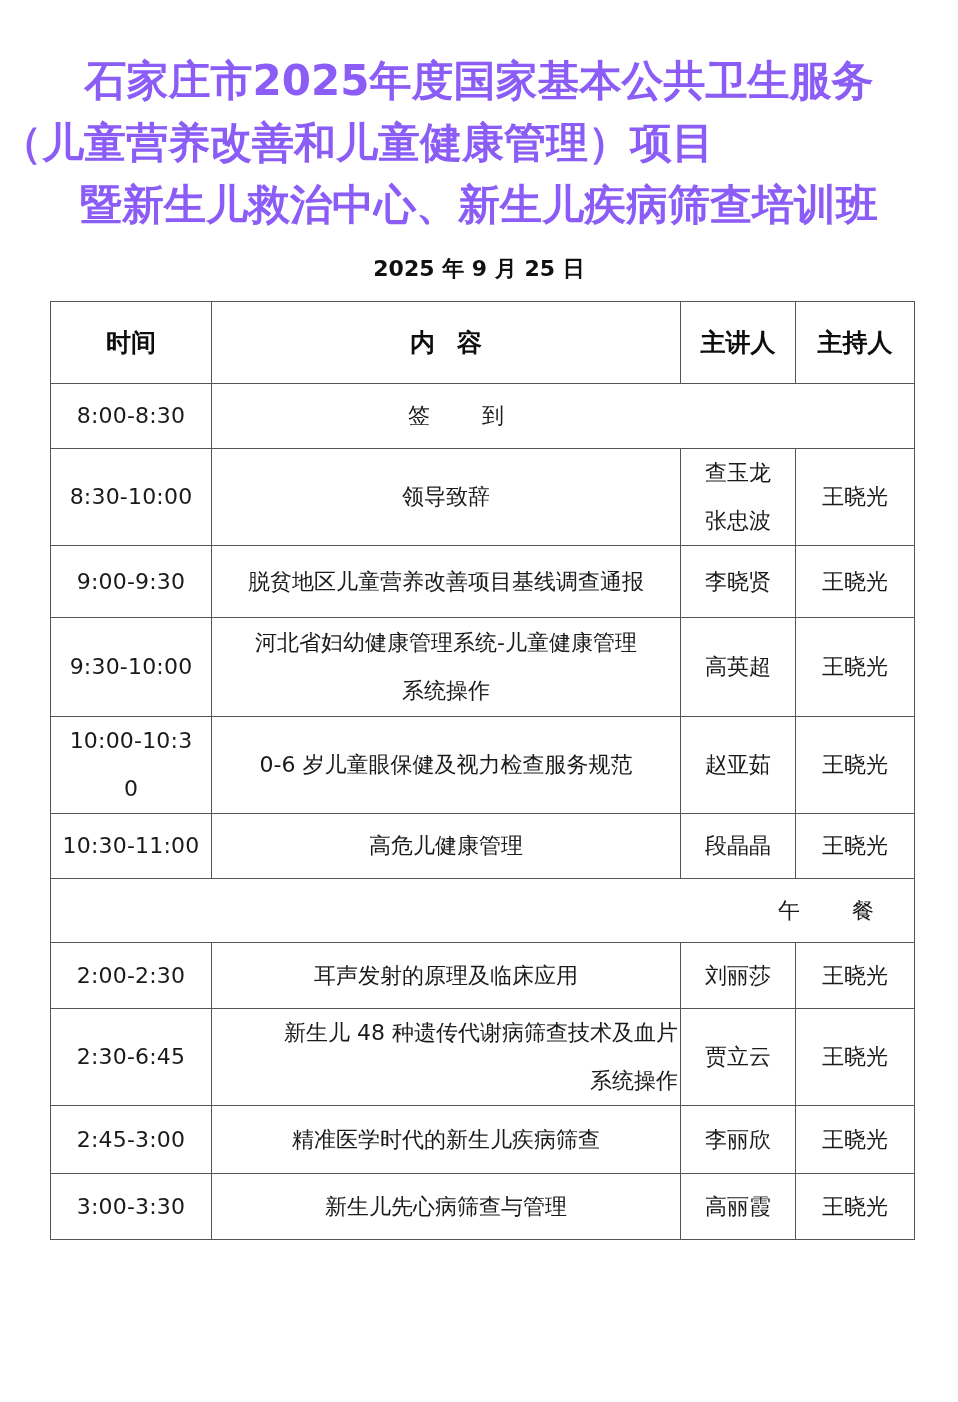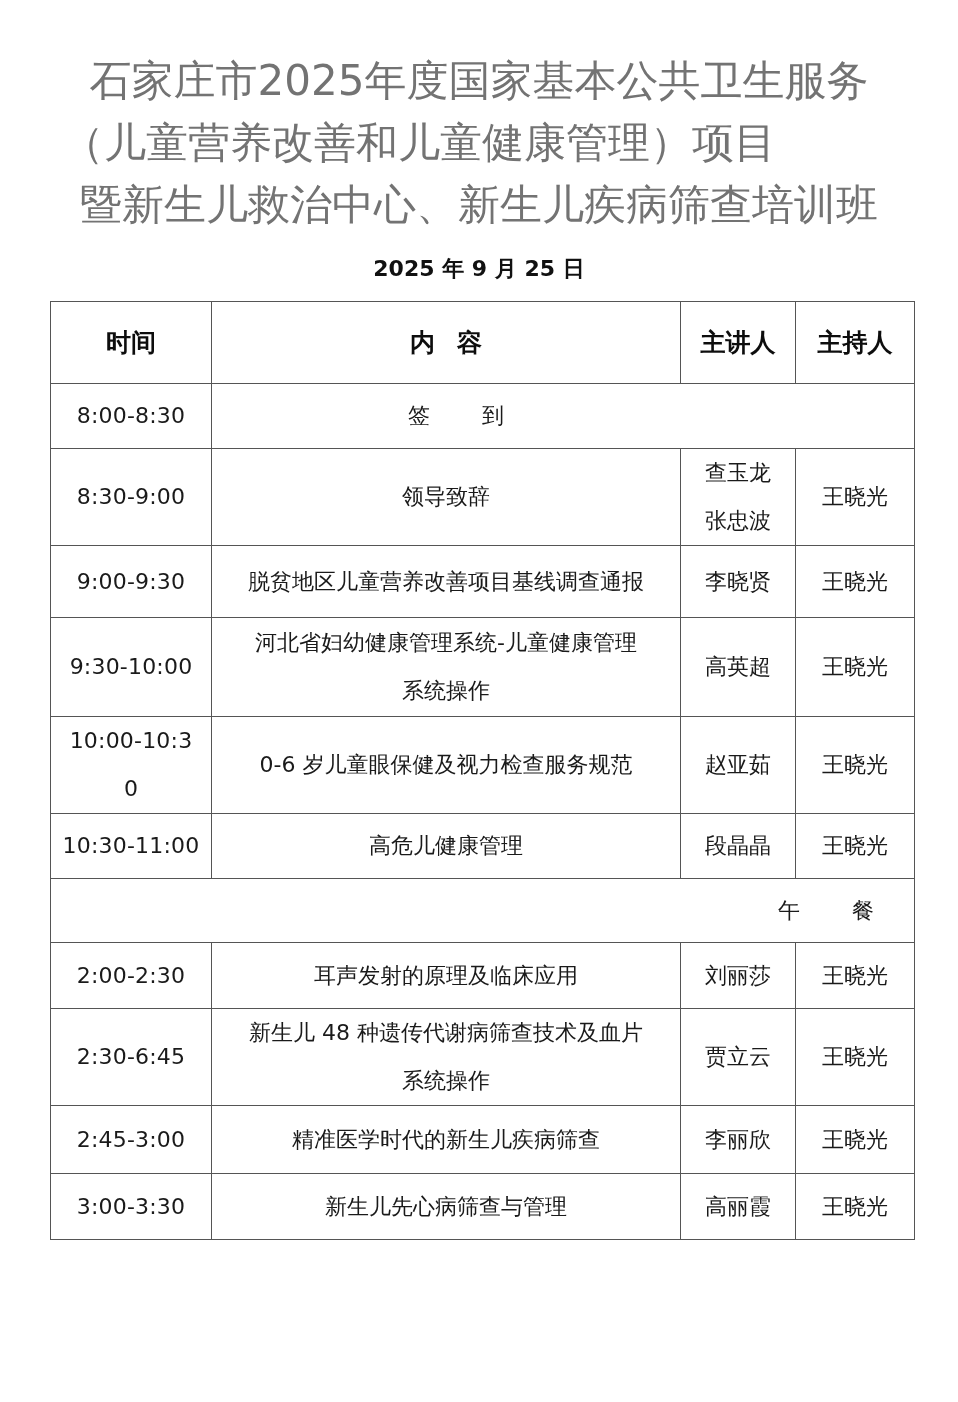--- a/index.html
+++ b/index.html
@@ -16,30 +16,29 @@
       overflow: hidden;
     }
     .title-block {
       position: absolute;
       left: 0;
       top: 50px;
       width: 958px;
       text-align: center;
     }
     .title-line {
-      font-weight: normal;
+      font-weight: bold;
       font-size: 42px;
       line-height: 62px;
       letter-spacing: 0px;
       white-space: nowrap;
-      color: #737373;
+      color: #8b5cf6;
     }
     .title-line.l2 {
       text-align: left;
-      padding-left: 62px;
     }
     .date-line {
       position: absolute;
       left: 0;
       top: 252px;
       width: 958px;
       text-align: center;
       font-weight: bold;
       font-size: 22px;
       line-height: 34px;
@@ -105,21 +104,21 @@
     </tr>
   </thead>
   <tbody>
 
     <tr style="height:65px">
       <td class="time-cell">8:00-8:30</td>
       <td colspan="3" style="padding-right:220px;"><span>签</span><span class="gap"></span><span>到</span></td>
     </tr>
 
     <tr style="height:97px">
-      <td class="time-cell">8:30-9:00</td>
+      <td class="time-cell">8:30-10:00</td>
       <td>领导致辞</td>
       <td class="stacked">
           <span>查玉龙</span>
           <span>张忠波</span>
         </td>
       <td>王晓光</td>
     </tr>
 
     <tr style="height:72px">
       <td class="time-cell">9:00-9:30</td>
@@ -162,21 +161,21 @@
 
     <tr style="height:66px">
       <td class="time-cell">2:00-2:30</td>
       <td>耳声发射的原理及临床应用</td>
       <td>刘丽莎</td>
       <td>王晓光</td>
     </tr>
 
     <tr style="height:97px">
       <td class="time-cell">2:30-6:45</td>
-      <td class="stacked" style="white-space:nowrap; padding:0 2px;">
+      <td class="stacked" style="white-space:nowrap; padding:0 2px;text-align:right;">
           <span>新生儿 48 种遗传代谢病筛查技术及血片</span>
           <span>系统操作</span>
         </td>
       <td>贾立云</td>
       <td>王晓光</td>
     </tr>
 
     <tr style="height:68px">
       <td class="time-cell">2:45-3:00</td>
       <td>精准医学时代的新生儿疾病筛查</td>

